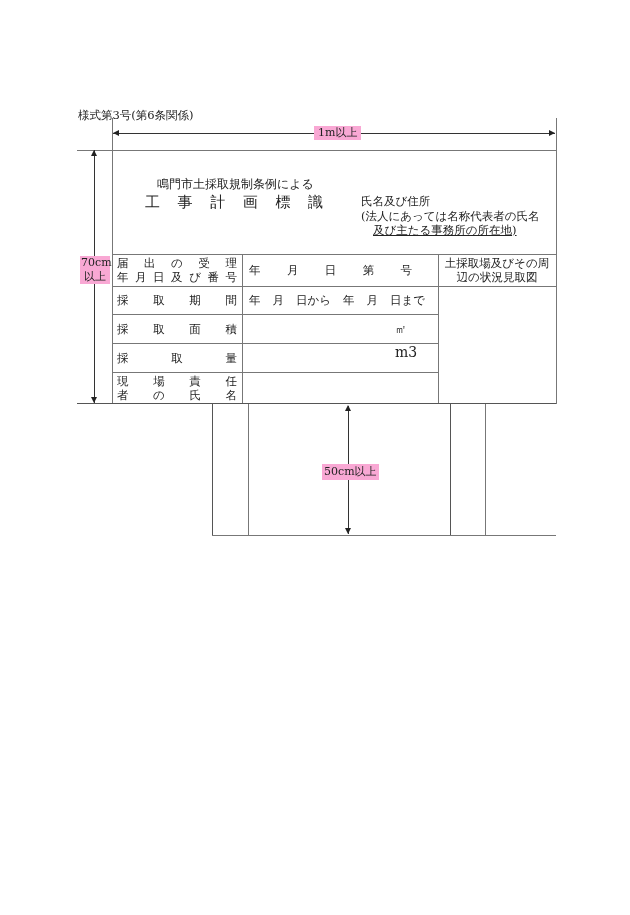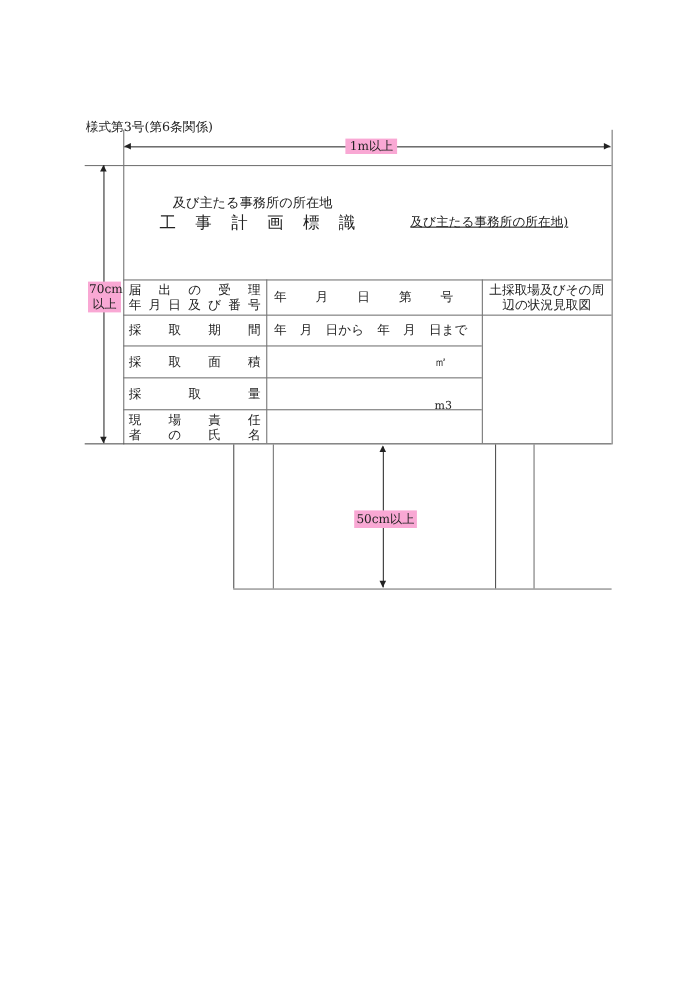--- a/index.html
+++ b/index.html
@@ -35,31 +35,33 @@
   <div class="hl" style="left:77px;top:150px;width:479px;"></div>
   <div class="vl" style="left:94px;top:150px;height:253px;border-color:#333;"></div>
   <div class="arrow-u" style="left:91px;top:150px;"></div>
   <div class="arrow-d" style="left:91px;top:397px;"></div>
   <div class="lbl-bg" style="left:80px;top:256px;padding:0 1px;text-align:center;width:28px;">
     <div>70cm</div>
     <div>以上</div>
   </div>
 </div>
 
-<div class="txt" style="left:157px;top:177px;font-size:12px;">及び主たる事務所の所在地</div>
+<div class="txt" style="left:157px;top:177px;font-size:12px;">鳴門市土採取規制条例による</div>
 <div class="abs spread" style="left:145px;top:193px;width:178px;font-size:15px;line-height:18px;">
   <span>工</span>
   <span>事</span>
   <span>計</span>
   <span>画</span>
   <span>標</span>
   <span>識</span>
 </div>
 
 <div class="abs" style="left:361px;top:194px;font-size:11.5px;line-height:14.5px;">
+  <div>氏名及び住所</div>
+  <div>(法人にあっては名称代表者の氏名</div>
   <div style="padding-left:12px;text-decoration:underline;">及び主たる事務所の所在地)</div>
 </div>
 
 <div>
   <div class="hl" style="left:112px;top:254px;width:444px;"></div>
   <div class="hl" style="left:112px;top:286px;width:444px;"></div>
   <div class="hl" style="left:112px;top:314px;width:326px;"></div>
   <div class="hl" style="left:112px;top:343px;width:326px;"></div>
   <div class="hl" style="left:112px;top:372px;width:326px;"></div>
   <div class="hl dk" style="left:77px;top:403px;width:479px;"></div>
@@ -121,21 +123,21 @@
   <div class="abs" style="left:243px;top:315px;width:194px;height:28px;">
     <span class="txt" style="left:152px;top:7px;font-size:11.5px;">㎡</span>
   </div>
 
   <div class="abs spread" style="left:117px;top:351px;width:120px;font-size:11.5px;line-height:14px;">
     <span>採</span>
     <span>取</span>
     <span>量</span>
   </div>
   <div class="abs" style="left:243px;top:344px;width:194px;height:28px;">
-    <span class="txt" style="left:152px;top:19px;font-size:10px;">m3</span>
+    <span class="txt" style="left:152px;top:1px;font-size:14px;">m3</span>
   </div>
 
   <div class="abs" style="left:117px;top:374px;width:120px;font-size:11.5px;line-height:14px;">
     <div class="spread">
       <span>現</span>
       <span>場</span>
       <span>責</span>
       <span>任</span>
     </div>
     <div class="spread">

